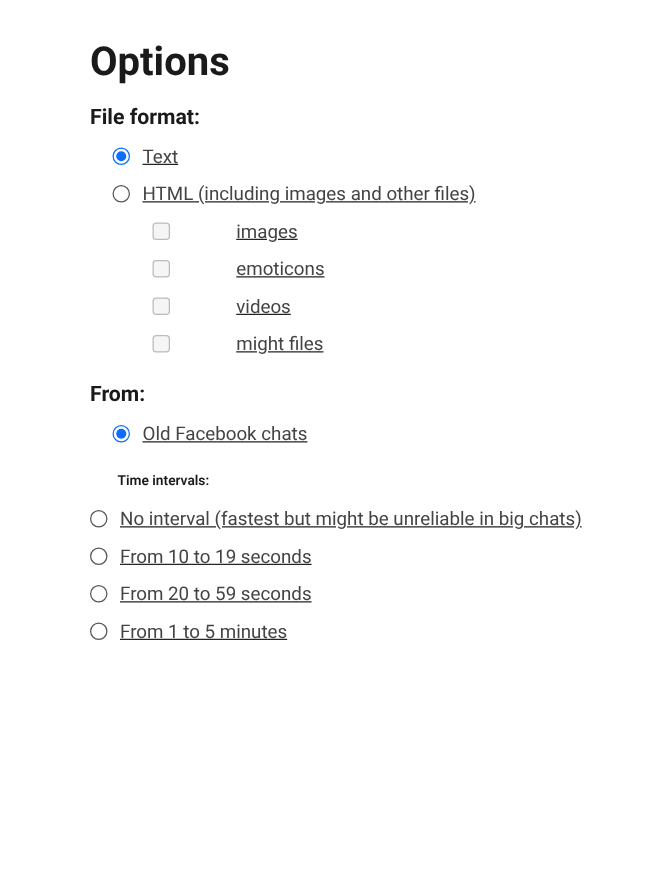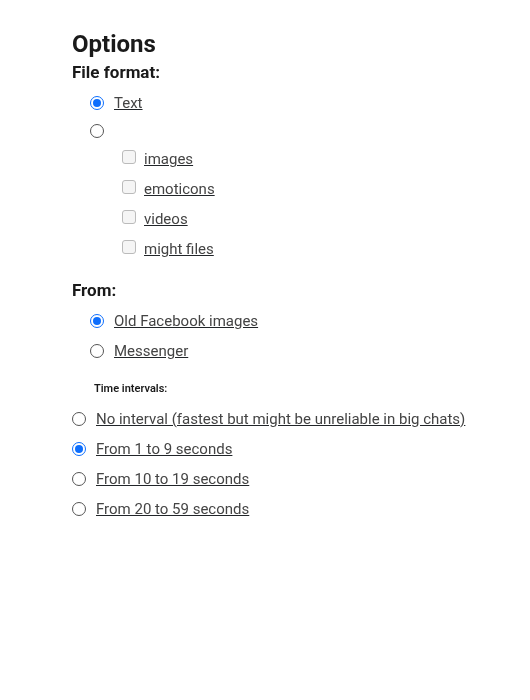--- a/index.html
+++ b/index.html
@@ -8,23 +8,23 @@
       padding: 0;
     }
     body {
       font-family: -apple-system, BlinkMacSystemFont, "Segoe UI", Roboto, sans-serif;
       background: #ffffff;
       color: #212529;
       padding: 30px 0 0 72px;
       width: 530px;
     }
     h1 {
-      font-size: 24px;
+      font-size: 32px;
       font-weight: 700;
-      margin-bottom: 4px;
+      margin-bottom: 16px;
       color: #1a1a1a;
     }
     .section-label {
       font-size: 17px;
       font-weight: 700;
       color: #1a1a1a;
       margin-bottom: 12px;
       margin-top: 4px;
     }
     .section-label.time {
@@ -75,23 +75,25 @@
     }
     .radio-item label {
       cursor: pointer;
     }
     .checkbox-group {
       margin-left: 32px;
       margin-top: 12px;
     }
     .checkbox-item {
       display: flex;
+      align-items: center;
       margin-bottom: 12px;
       font-size: 15px;
       color: #444;
+      gap: 45px;
     }
     .checkbox-item input[type="checkbox"] {
       appearance: none;
       width: 14px;
       height: 14px;
       border: 1px solid #bbb;
       border-radius: 3px;
       margin-right: 8px;
       cursor: pointer;
       background: #f5f5f5;
@@ -106,20 +108,21 @@
 <h1>Options</h1>
 
 <div class="section-label">File format:</div>
 <div class="radio-group">
   <div class="radio-item">
     <input type="radio" name="fileFormat" id="ff-text" checked="" style="">
     <label for="ff-text">Text</label>
   </div>
   <div class="radio-item">
     <input type="radio" name="fileFormat" id="ff-html" style="">
+    <label for="ff-html">HTML (including images and other files)</label>
   </div>
   <div class="checkbox-group">
     <div class="checkbox-item">
       <input type="checkbox" id="zi-images" style="">
       <label for="zi-images">images</label>
     </div>
     <div class="checkbox-item">
       <input type="checkbox" id="zi-emoticons" style="">
       <label for="zi-emoticons">emoticons</label>
     </div>
@@ -131,39 +134,35 @@
       <input type="checkbox" id="zi-other" style="">
       <label for="zi-other">might files</label>
     </div>
   </div>
 </div>
 
 <div class="section-label">From:</div>
 <div class="radio-group">
   <div class="radio-item">
     <input type="radio" name="style" id="st-old" checked="" style="">
-    <label for="st-old">Old Facebook images</label>
-  </div>
-  <div class="radio-item">
-    <input type="radio" name="style" id="st-msg" style="">
-    <label for="st-msg">Messenger</label>
+    <label for="st-old">Old Facebook chats</label>
   </div>
 </div>
 
 <div class="section-label time">Time intervals:</div>
 <div class="radio-group time-group">
   <div class="radio-item">
     <input type="radio" name="time" id="ti-none" style="">
     <label for="ti-none">No interval (fastest but might be unreliable in big chats)</label>
   </div>
   <div class="radio-item">
-    <input type="radio" name="time" id="ti-1-9" checked="" style="">
-    <label for="ti-1-9">From 1 to 9 seconds</label>
-  </div>
-  <div class="radio-item">
     <input type="radio" name="time" id="ti-10-19" style="">
     <label for="ti-10-19">From 10 to 19 seconds</label>
   </div>
   <div class="radio-item">
     <input type="radio" name="time" id="ti-20-59" style="">
     <label for="ti-20-59">From 20 to 59 seconds</label>
   </div>
+  <div class="radio-item">
+    <input type="radio" name="time" id="ti-1-5m" style="">
+    <label for="ti-1-5m">From 1 to 5 minutes</label>
+  </div>
 </div>
 
 </body></html>

